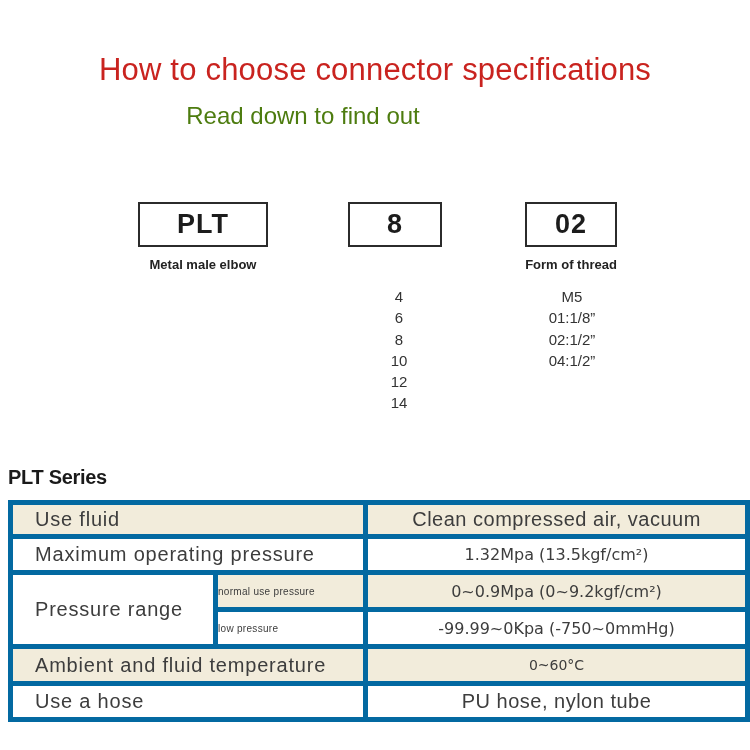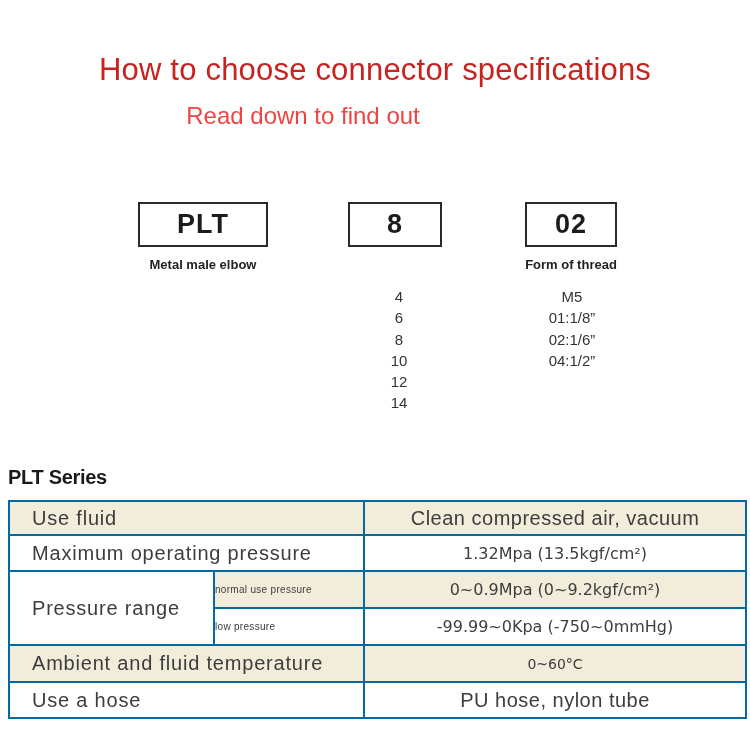--- a/index.html
+++ b/index.html
@@ -22,21 +22,21 @@
     font-size: 31px;
     font-weight: 400;
     letter-spacing: 0.2px;
     color: var(--title-red, #c9231f);
   }
   .subtitle {
     position: absolute;
     top: 102px; left: 0; width: 606px;
     text-align: center;
     font-size: 24px;
-    color: #ef4444;
+    color: #4d7c0f;
   }
 
   
   .code-box {
     position: absolute;
     top: 202px;
     height: 45px;
     border: 2px solid #2b2b2b;
     background: #ffffff;
     display: flex;
@@ -90,21 +90,21 @@
   }
   table.spec {
     position: absolute;
     left: 8px; top: 500px;
     width: 737px;
     border-collapse: collapse;
     table-layout: fixed;
     border: 2px solid #3c3c3c;
   }
   table.spec td {
-    border: 2px solid #0369a1;
+    border: 5px solid #0369a1;
     background: #ffffff;
     color: #3d3d3d;
     overflow: hidden;
     white-space: nowrap;
   }
   table.spec td.bg { background: var(--beige, #f2ecdb); }
   col.c1 { width: 205px; }
   col.c2 { width: 150px; }
   col.c3 { width: 382px; }
   td.lab {
@@ -155,21 +155,21 @@
     <div class="opt">6</div>
     <div class="opt">8</div>
     <div class="opt">10</div>
     <div class="opt">12</div>
     <div class="opt">14</div>
   </div>
 
   <div class="opt-list" id="thread-list">
     <div class="opt">M5</div>
     <div class="opt">01:1/8”</div>
-    <div class="opt">02:1/6”</div>
+    <div class="opt">02:1/2”</div>
     <div class="opt">04:1/2”</div>
   </div>
 
   <div class="series-heading">PLT Series</div>
 
   <table class="spec">
     <colgroup>
         <col class="c1">
         <col class="c2">
         <col class="c3">

